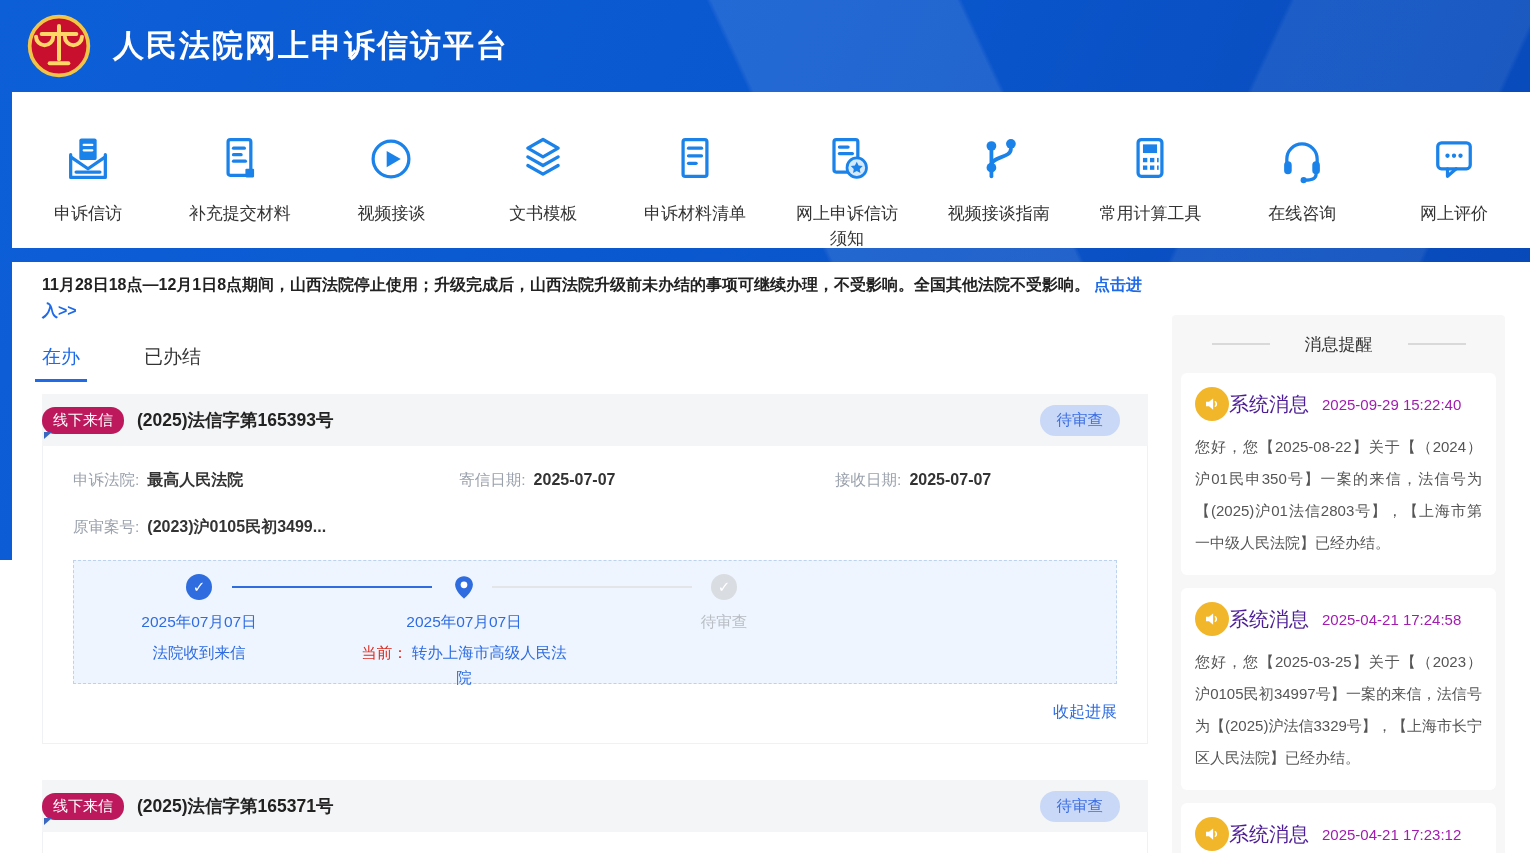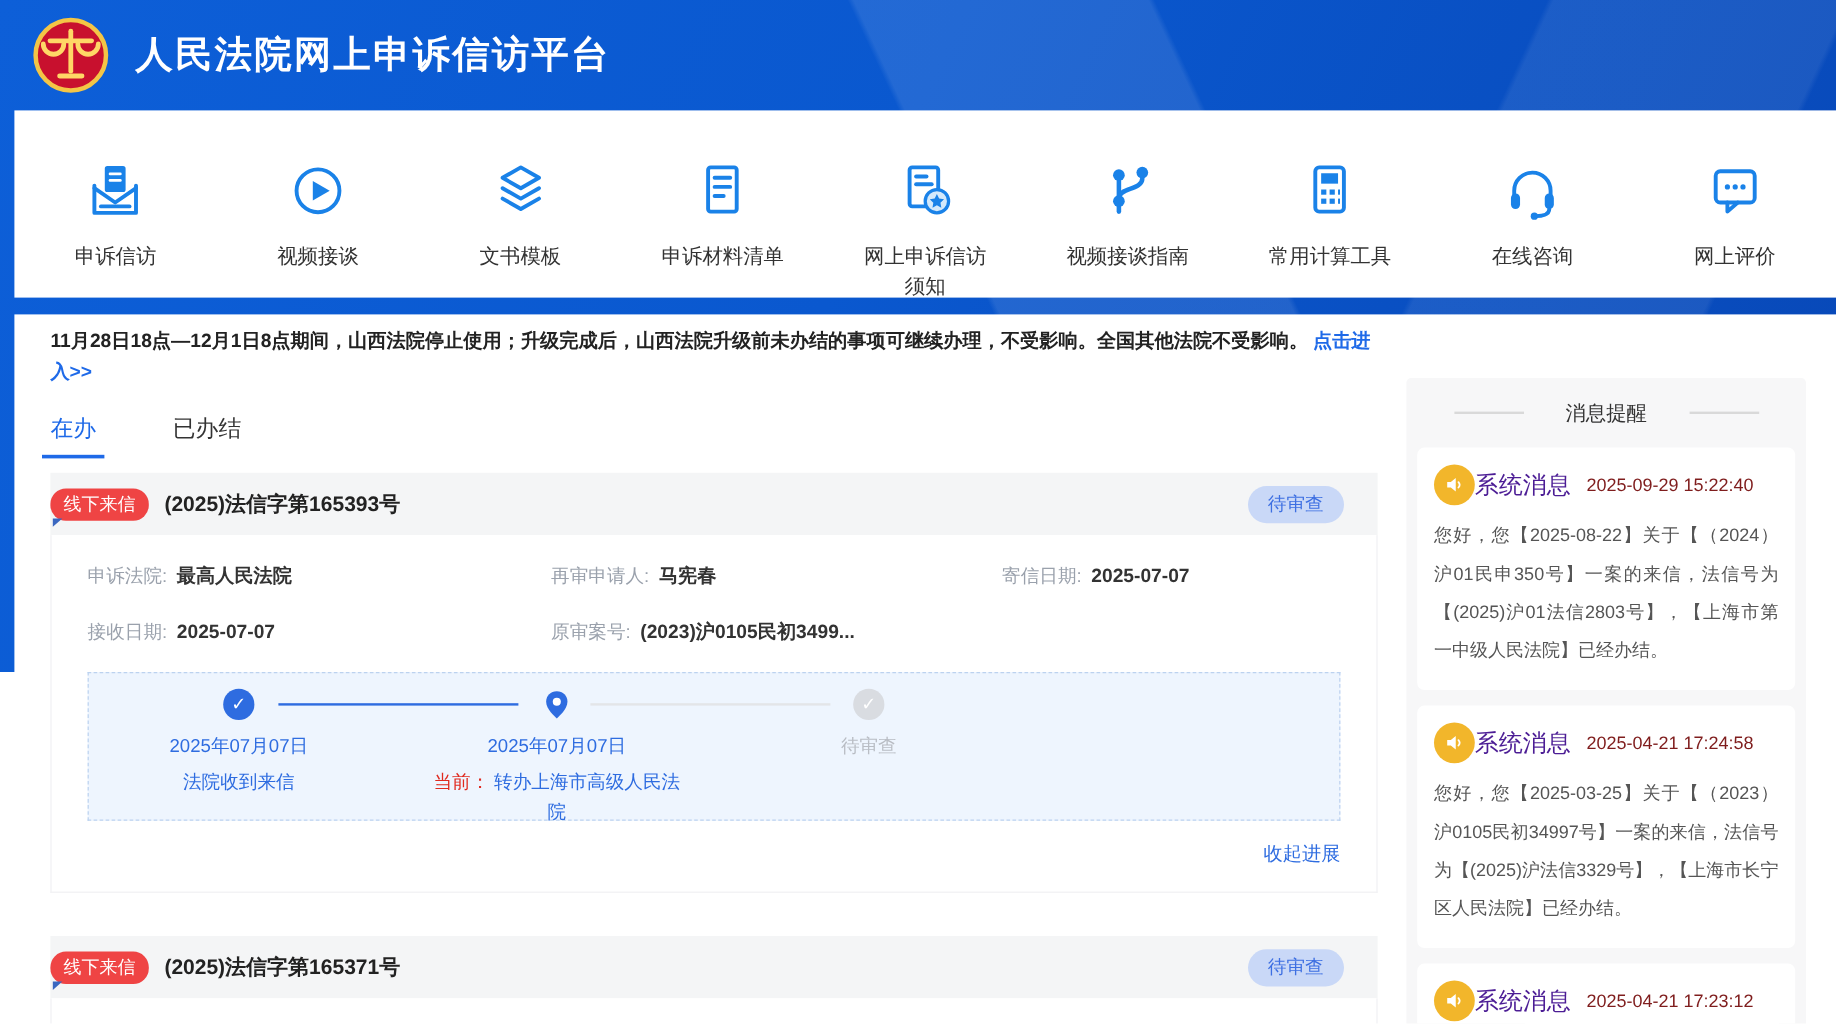--- a/index.html
+++ b/index.html
@@ -34,21 +34,21 @@
   .notice-link { color:#1f6ae8; margin-left:4px; cursor:pointer; text-decoration:none; font-weight:bold; }
 
   .tabs { display:flex; gap:64px; margin-top:20px; }
   .tab { font-size:19px; color:#333; padding-bottom:12px; position:relative; cursor:pointer; }
   .tab.active { color:#1f6ae8; }
   .tab.active::after { content:""; position:absolute; left:-7px; right:-7px; bottom:0; height:3px; background:#1f6ae8; }
 
   .case-card { margin-top:12px; }
   .case-card.second { margin-top:36px; }
   .case-header { height:52px; background:#f4f5f6; display:flex; align-items:center; padding-left:0; }
-  .badge { position:relative; background:#ef4444; color:#fff; font-size:15px; padding:4px 11px; border-radius:13px; margin-right:13px; flex:0 0 auto; }
+  .badge { position:relative; background:#be185d; color:#fff; font-size:15px; padding:4px 11px; border-radius:13px; margin-right:13px; flex:0 0 auto; }
   .badge::after { content:""; position:absolute; left:2px; top:calc(100% - 2px); width:0; height:0;
     border-top:7px solid #3a67c0; border-right:8px solid transparent; }
   .case-title { font-size:17.5px; font-weight:bold; color:#222; }
   .status-pill { margin-left:auto; margin-right:28px; background:#c9d8f7; color:#3d6fe2; font-size:15.5px; padding:5px 17px; border-radius:16px; }
 
   .case-body { border:1px solid #f0f1f3; border-top:none; padding:24px 30px 20px; background:#fff; }
   .case-body-stub { border:1px solid #f0f1f3; border-top:none; height:25px; background:#fff; }
   .fields { display:grid; grid-template-columns:37% 36% 27%; row-gap:26px; }
   .field { font-size:15.5px; white-space:nowrap; }
   .field .lbl { color:#9aa1ac; }
@@ -73,21 +73,21 @@
 
   
   .sidebar { position:absolute; left:1160px; top:53px; width:333px; height:820px; background:#f7f7f8; border-radius:4px; }
   .msg-title-row { display:flex; align-items:center; justify-content:center; gap:35px; height:58px; }
   .msg-title { font-size:17px; color:#333; }
   .dash { width:58px; height:2px; background:#d9d9d9; }
   .msg-card { background:#fff; border-radius:6px; margin:0 9px 13px; padding:14px 14px 16px; }
   .msg-head { display:flex; align-items:center; }
   .msg-icon { width:34px; height:34px; border-radius:50%; background:#f2b62b; display:flex; align-items:center; justify-content:center; flex:0 0 auto; }
   .msg-type { font-size:20px; color:#4c1d95; }
-  .msg-time { font-size:15px; color:#7f1d1d; margin-left:13px; }
+  .msg-time { font-size:15px; color:#a21caf; margin-left:13px; }
   .msg-content { margin-top:10px; font-size:15px; color:#555; line-height:32px; text-align:justify; }
 </style>
 </head>
 <body>
 
 <div class="page">
   <div class="bg-blue"></div>
 
   <header class="header">
     <span class="logo">
@@ -114,20 +114,32 @@
           <line x1="20" y1="16" x2="28" y2="16" stroke="#fff" stroke-width="2"></line>
           <path d="M8 20 V41 H40 V20"></path>
             <path d="M8 22 L24 33 L40 22"></path>
             <line x1="13" y1="36" x2="35" y2="36"></line>
         </svg>
       </span>
       <span class="nav-label">申诉信访</span>
     </div>
     <div class="nav-item">
       <span class="nav-icon">
+        <svg viewBox="0 0 48 48" fill="none" stroke="#1a82e8" stroke-width="3" stroke-linecap="round" stroke-linejoin="round">
+          <rect x="13" y="6" width="21" height="33" rx="2"></rect>
+          <line x1="18" y1="14" x2="28" y2="14"></line>
+            <line x1="18" y1="20" x2="25" y2="20"></line>
+            <line x1="18" y1="26" x2="29" y2="26"></line>
+          <rect x="29" y="33" width="8" height="8" rx="1" fill="#1a82e8" stroke="none"></rect>
+        </svg>
+      </span>
+      <span class="nav-label">补充提交材料</span>
+    </div>
+    <div class="nav-item">
+      <span class="nav-icon">
         <svg viewBox="0 0 48 48" fill="none" stroke="#1a82e8" stroke-width="3">
           <circle cx="24" cy="24" r="16.5"></circle>
           <path d="M20 16.5 L33 24 L20 31.5 Z" fill="#1a82e8" stroke="none"></path>
         </svg>
       </span>
       <span class="nav-label">视频接谈</span>
     </div>
     <div class="nav-item">
       <span class="nav-icon">
         <svg viewBox="0 0 48 48" fill="none" stroke="#1a82e8" stroke-width="3" stroke-linecap="round" stroke-linejoin="round">
@@ -228,21 +240,20 @@
 
       <section class="case-card">
         <div class="case-header">
           <span class="badge">线下来信</span>
           <span class="case-title">(2025)法信字第165393号</span>
           <span class="status-pill">待审查</span>
         </div>
         <div class="case-body">
           <div class="fields">
             <div class="field"><span class="lbl">申诉法院:</span><span class="val">最高人民法院</span></div>
-            <div class="field"><span class="lbl">再审申请人:</span><span class="val">马宪春</span></div>
             <div class="field"><span class="lbl">寄信日期:</span><span class="val">2025-07-07</span></div>
             <div class="field"><span class="lbl">接收日期:</span><span class="val">2025-07-07</span></div>
             <div class="field"><span class="lbl">原审案号:</span><span class="val">(2023)沪0105民初3499...</span></div>
           </div>
 
           <div class="timeline">
             <div class="tl-line l1"></div>
             <div class="tl-line l2"></div>
             <div class="step s1">
               <div class="step-icon done">✓</div>

